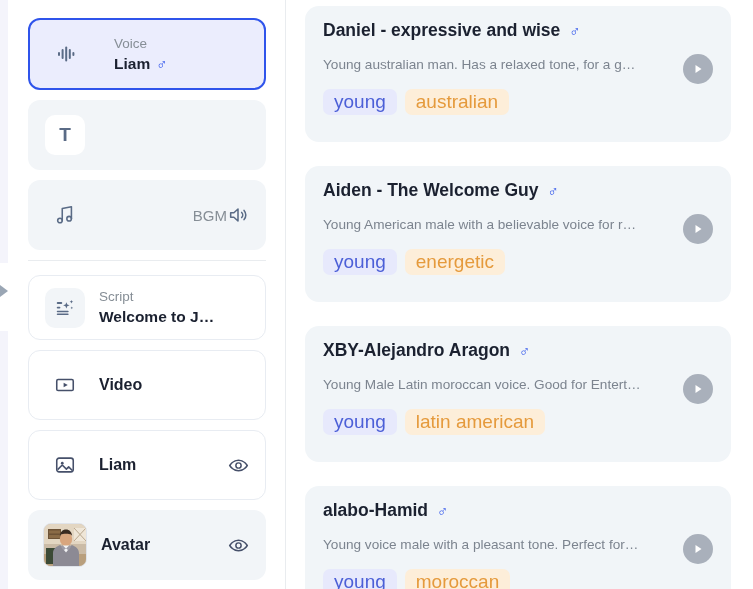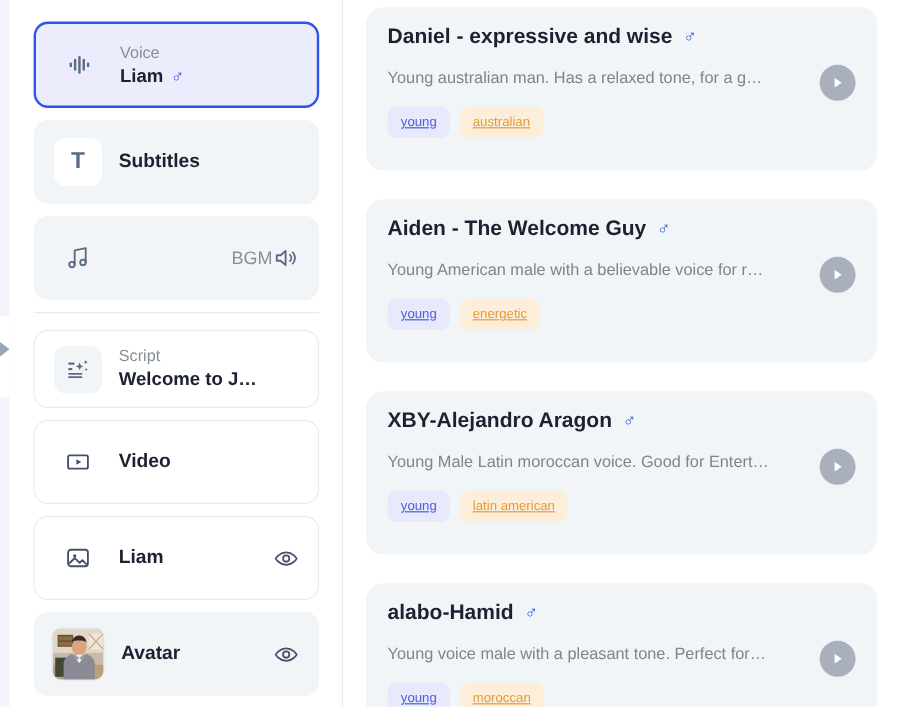--- a/index.html
+++ b/index.html
@@ -47,20 +47,21 @@
   }
   .item.tall { height: 65px; align-items: center; }
   .item.short { height: 70px; }
 
   .item.muted { background: #f2f5f8; border: 1px solid transparent; }
   .item.plain { background: #ffffff; border: 1px solid #e8ecf2; }
   .item.selected {
     background: #ebedfd;
     border: 2px solid #2f54eb;
     height: 72px;
+    gap: 14px;
   }
 
   .icon-box {
     width: 40px; height: 40px;
     border-radius: 10px;
     display: flex; align-items: center; justify-content: center;
     flex: 0 0 auto;
   }
   .icon-box.white { background: #ffffff; }
   .icon-box.soft  { background: #f2f5f8; }
@@ -123,22 +124,22 @@
     margin-bottom: 14px;
   }
   .voice-desc {
     font-size: 13.6px; color: #7c848f; line-height: 20px;
     white-space: nowrap; overflow: hidden; text-overflow: ellipsis;
     max-width: 340px;
     margin-bottom: 14px;
   }
   .tags { display: flex; gap: 8px; }
   .tag {
-    font-size: 11px; border-radius: 7px;
-    padding: 5px 11px; line-height: 16px; text-decoration: underline;
+    font-size: 19px; border-radius: 7px;
+    padding: 5px 11px; line-height: 16px;
   }
   .tag.blue   { background: #e7e9fc; color: #4c5fd7; }
   .tag.orange { background: #fdeed9; color: #e59a3c; }
 
   .play-btn {
     position: absolute; right: 18px; top: 48px;
     width: 30px; height: 30px; border-radius: 50%;
     background: #a9b0bb;
     display: flex; align-items: center; justify-content: center;
     cursor: pointer;
@@ -177,21 +178,20 @@
           <span>Liam</span>
           <span class="male-glyph">♂</span>
         </div>
       </div>
     </div>
 
     <div class="item muted short">
       <div class="icon-box white">
         <span style="font-size:19px;font-weight:bold;color:#5a6b86;font-family:'Liberation Sans',sans-serif;">T</span>
       </div>
-      <div class="item-label-only">Subtitles</div>
     </div>
 
     <div class="item muted short">
       <div class="icon-box none">
         <svg width="22" height="22" viewBox="0 0 24 24" fill="none" stroke="#5a6b86" stroke-width="1.7" stroke-linecap="round" stroke-linejoin="round" aria-hidden="true">
           <path d="M9 18V5l10-2v13"></path>
           <circle cx="6.5" cy="18" r="2.5"></circle>
           <circle cx="16.5" cy="16" r="2.5"></circle>
         </svg>
       </div>

